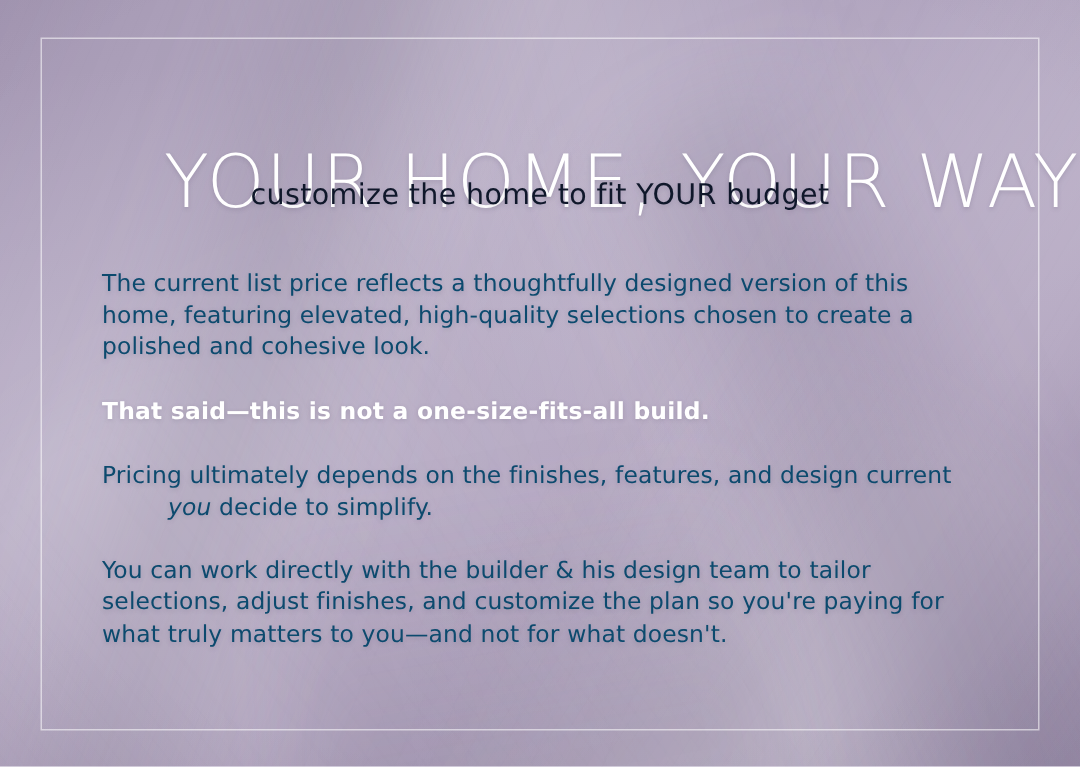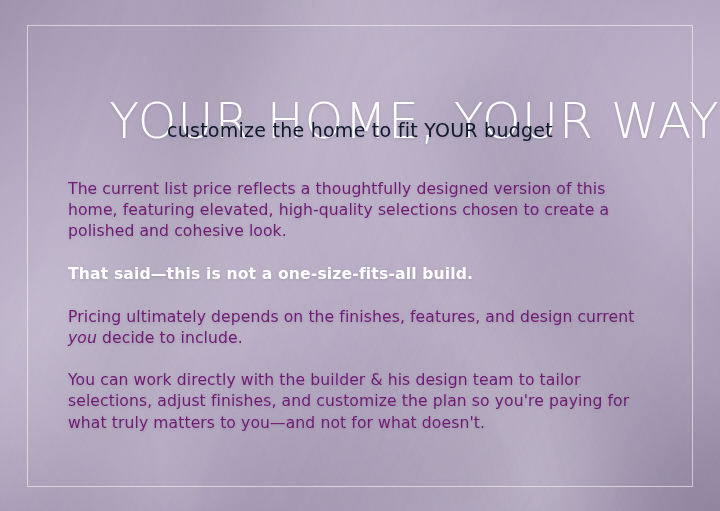--- a/index.html
+++ b/index.html
@@ -182,38 +182,39 @@
   }
 
   .body-block {
     position: absolute;
     left: 68px;
     top: 179px;
     width: 588px;
   }
 
   .para {
-    color: #701a75;
+    color: #0c4a6e;
     font-size: 15.6px;
     line-height: 21.2px;
     letter-spacing: 0.1px;
     margin: 0 0 21px 0;
     text-shadow: 0 1px 3px rgba(92,80,110,0.22);
   }
   .para:last-child { margin-bottom: 5px; }
 
   .para.bold {
     font-weight: 700;
     color: #ffffff;
     letter-spacing: 0.15px;
     margin-bottom: 22px;
   }
 
   .para em {
     font-style: italic;
+    margin-left: 44px;
   }
 </style>
 </head>
 <body>
 
 <div class="canvas">
 
   <div class="bg-base"></div>
   <div class="fold fold-a"></div>
   <div class="fold fold-b"></div>
@@ -232,20 +233,20 @@
     <h1 class="title">YOUR HOME, YOUR WAY</h1>
 
     <div class="subtitle">customize the home to fit YOUR budget</div>
 
     <div class="body-block">
 
       <p class="para">The current list price reflects a thoughtfully designed version of this home, featuring elevated, high-quality selections chosen to create a polished and cohesive look.</p>
 
       <p class="para bold">That said—this is not a one-size-fits-all build.</p>
 
-      <p class="para"><span>Pricing ultimately depends on the finishes, features, and design current </span><em>you</em><span> decide to include.</span></p>
+      <p class="para"><span>Pricing ultimately depends on the finishes, features, and design current </span><em>you</em><span> decide to simplify.</span></p>
 
 
       <p class="para">You can work directly with the builder &amp; his design team to tailor selections, adjust finishes, and customize the plan so you're paying for what truly matters to you—and not for what doesn't.</p>
 
     </div>
   </div>
 </div>
 
 </body></html>

